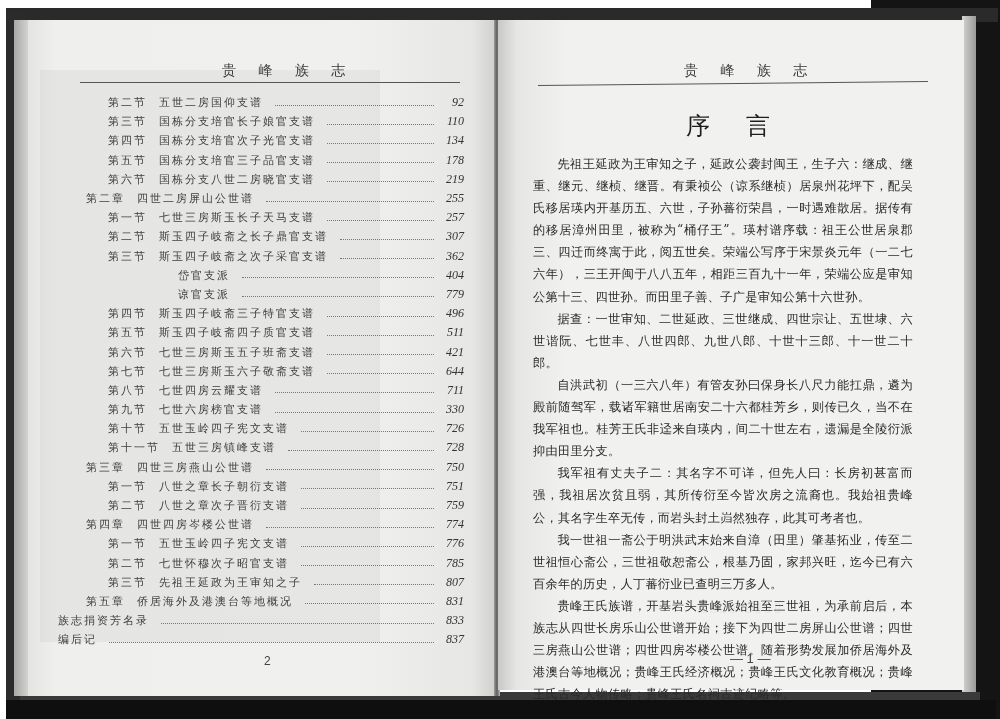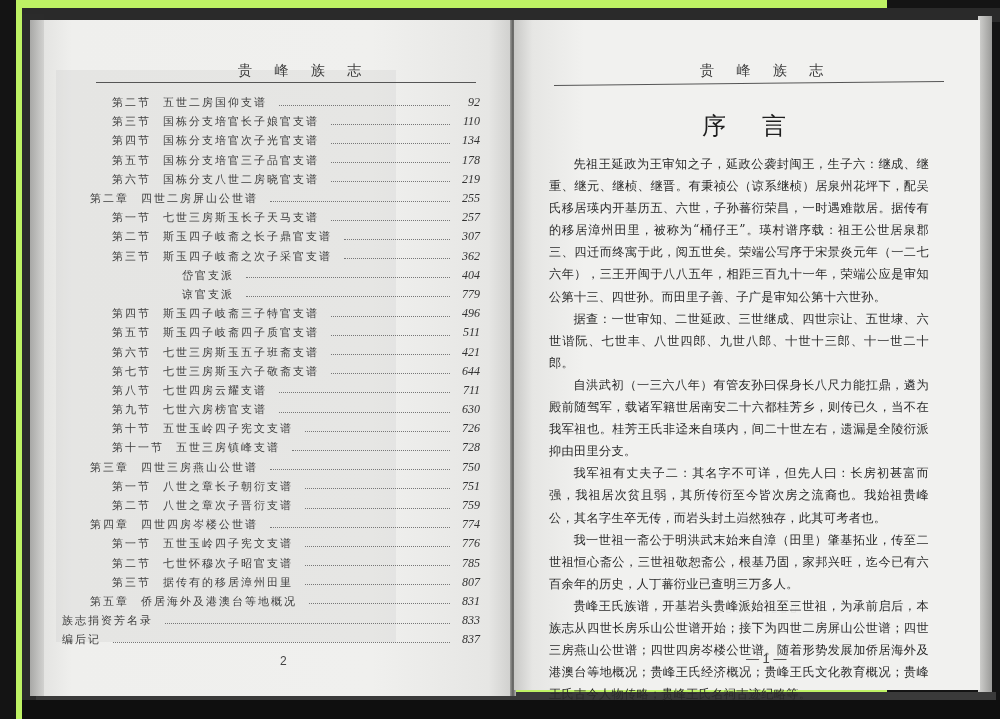--- a/index.html
+++ b/index.html
@@ -2,21 +2,21 @@
 <html><head>
   <meta charset="utf-8">
   <style>
     html, body { margin: 0; padding: 0; }
     body {
       width: 1000px; height: 719px; overflow: hidden;
       background: #141414;
       font-family: "DejaVu Serif", "Liberation Serif", serif;
       position: relative;
     }
-    .scan { position: absolute; left: 16px; top: 0; width: 871px; height: 719px; background: #bef264; }
+    .scan { position: absolute; left: 0; top: 0; width: 871px; height: 719px; background: #ffffff; }
     .cover-top { position: absolute; left: 6px; top: 8px; width: 992px; height: 14px; background: #2a2a2a; }
     .cover-bottom { position: absolute; left: 6px; top: 700px; width: 990px; height: 19px; background: #0f0f0f; }
     .cover-bottom-lip { position: absolute; left: 20px; top: 692px; width: 960px; height: 10px; background: #3a3a3a; }
     .cover-left { position: absolute; left: 6px; top: 14px; width: 22px; height: 690px; background: #2b2b2b; }
     .page {
       position: absolute; background: #ececea; overflow: hidden;
     }
     .page-left { left: 28px; top: 20px; width: 468px; height: 676px; background: linear-gradient(to right, #e4e4e2 0%, #efefed 6%, #f0f0ee 70%, #e6e6e4 95%, #cfcfcd 100%); }
     .page-left-edge { position: absolute; left: 14px; top: 20px; width: 16px; height: 676px; background: linear-gradient(to right, #a8a8a6, #d8d8d6); }
     .page-right { left: 498px; top: 20px; width: 466px; height: 670px; background: linear-gradient(to right, #c8c8c6 0%, #e6e6e4 4%, #f1f1ef 15%, #f1f1ef 100%); }
@@ -26,21 +26,21 @@
     .running-head {
       position: absolute; font-size: 14px; letter-spacing: 9px; color: #3a3a3a;
     }
     .rule { position: absolute; height: 1px; background: #555; }
 
     
     .toc { position: absolute; left: 44px; top: 72px; width: 420px; }
     .toc-shade { position: absolute; left: 40px; top: 70px; width: 340px; height: 572px; background: rgba(200,200,198,0.25); }
     .toc-row {
       position: relative; height: 19.2px; display: flex; align-items: center;
-      font-size: 11px; color: #3e3e3e; white-space: nowrap;
+      font-size: 11px; color: #3e3e3e; white-space: nowrap; margin-left: 12px;
     }
     .toc-row .label-wrap { display: flex; align-items: center; flex-shrink: 0; }
     .toc-row .num { letter-spacing: 2px; margin-right: 12px; }
     .toc-row .title { letter-spacing: 2px; }
     .toc-row .leader {
       flex: 1; height: 1px; margin: 0 4px 0 12px;
       border-bottom: 1.5px dotted #777; position: relative; top: 2px;
     }
     .toc-row .page-no { font-family: "Liberation Serif", serif; font-size: 12px; color: #333; width: 26px; text-align: right; font-style: italic; }
     .lvl-section { padding-left: 52px; }
@@ -208,21 +208,21 @@
         </span>
         <span class="leader"></span>
         <span class="page-no">711</span>
       </div>
       <div class="toc-row lvl-section">
         <span class="label-wrap">
           <span class="num">第九节</span>
           <span class="title">七世六房榜官支谱</span>
         </span>
         <span class="leader"></span>
-        <span class="page-no">630</span>
+        <span class="page-no">330</span>
       </div>
       <div class="toc-row lvl-section">
         <span class="label-wrap">
           <span class="num">第十节</span>
           <span class="title">五世玉岭四子宪文支谱</span>
         </span>
         <span class="leader"></span>
         <span class="page-no">726</span>
       </div>
       <div class="toc-row lvl-section">
@@ -277,21 +277,21 @@
         <span class="label-wrap">
           <span class="num">第二节</span>
           <span class="title">七世怀穆次子昭官支谱</span>
         </span>
         <span class="leader"></span>
         <span class="page-no">785</span>
       </div>
       <div class="toc-row lvl-section">
         <span class="label-wrap">
           <span class="num">第三节</span>
-          <span class="title">据传有的移居漳州田里</span>
+          <span class="title">先祖王延政为王审知之子</span>
         </span>
         <span class="leader"></span>
         <span class="page-no">807</span>
       </div>
       <div class="toc-row lvl-chapter">
         <span class="label-wrap">
           <span class="num">第五章</span>
           <span class="title">侨居海外及港澳台等地概况</span>
         </span>
         <span class="leader"></span>

